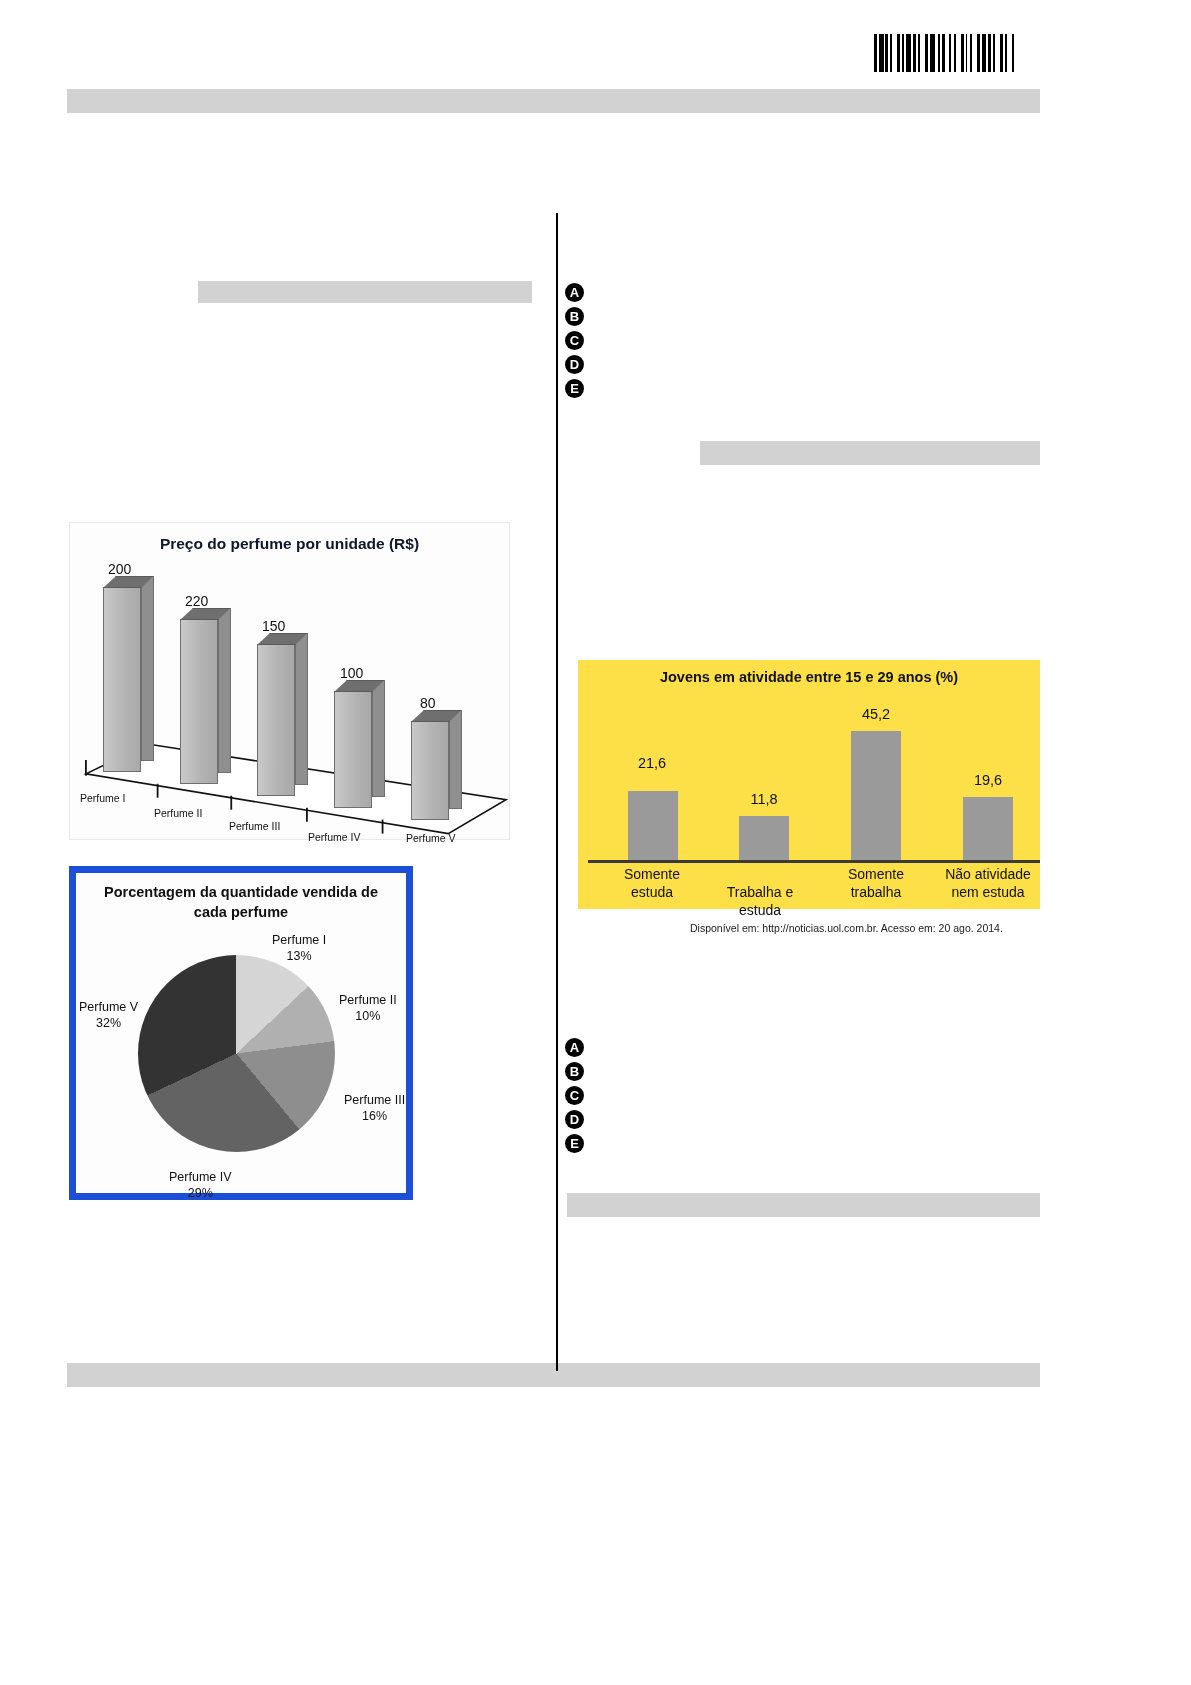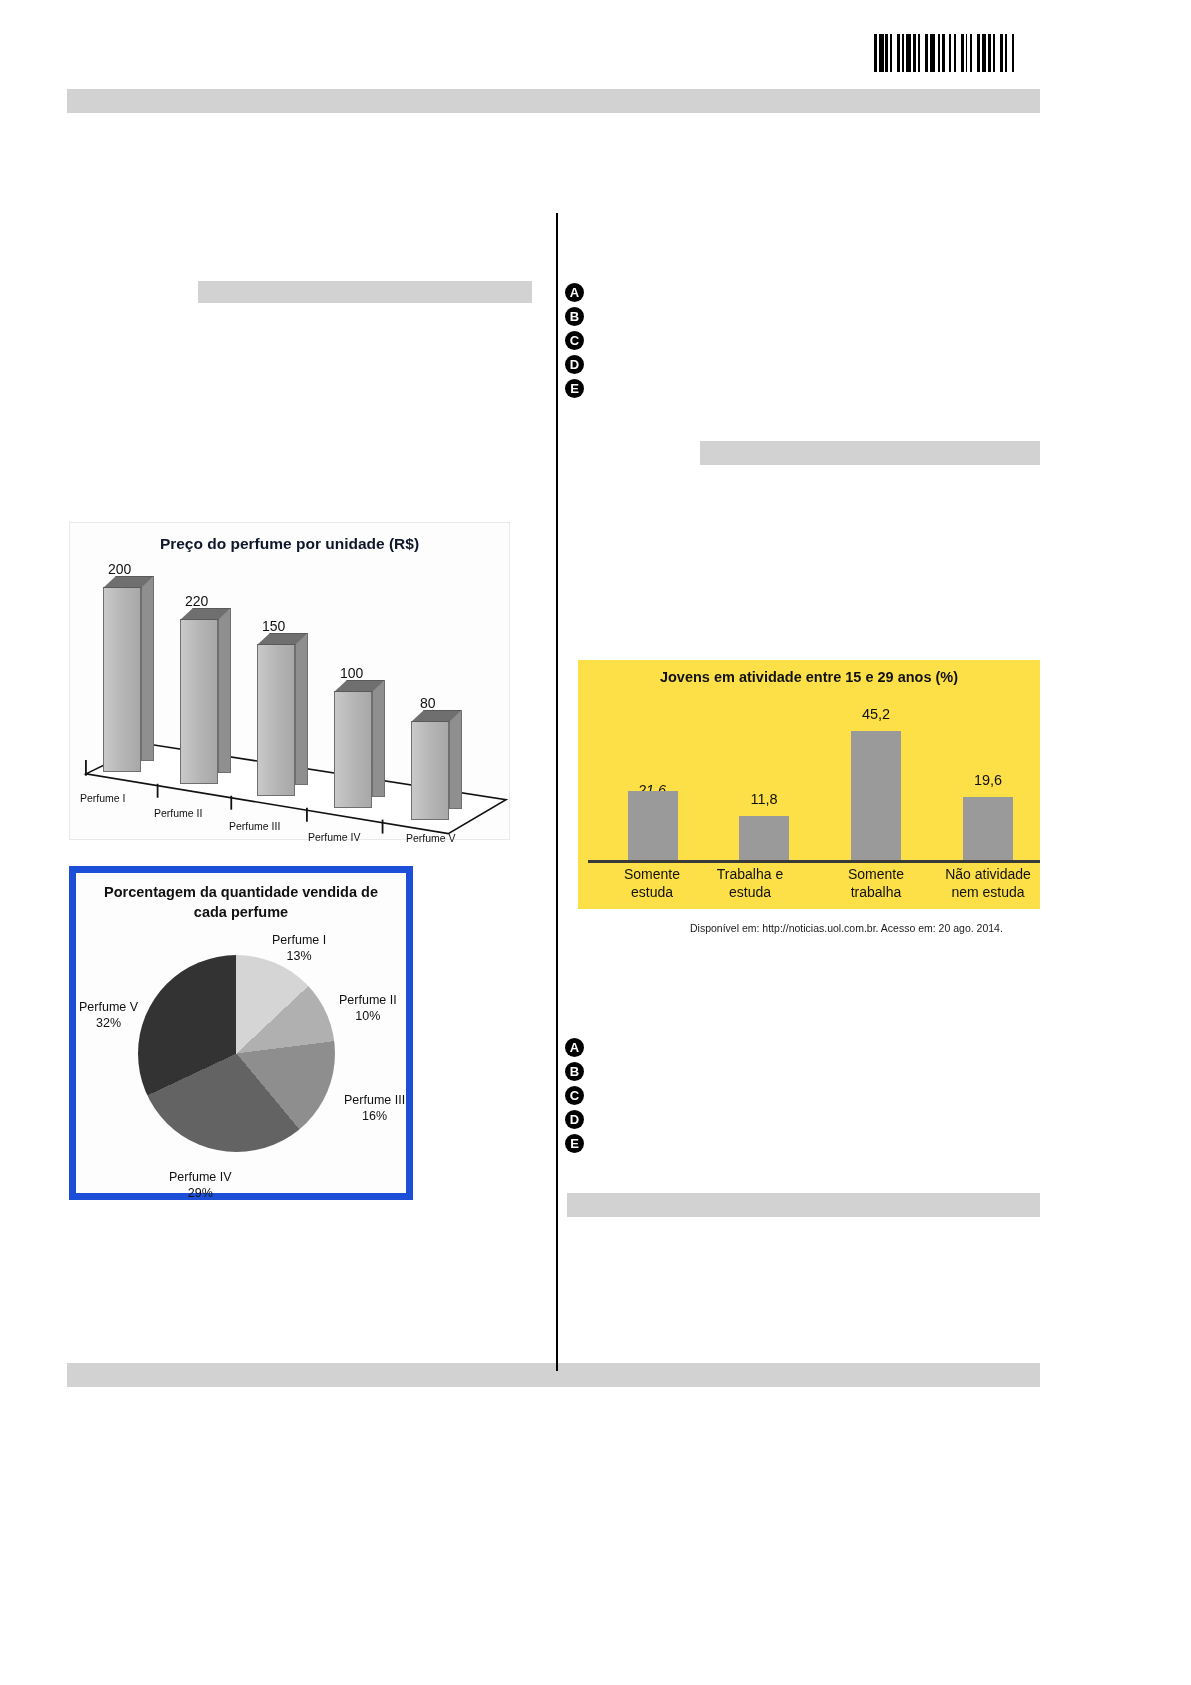--- a/index.html
+++ b/index.html
@@ -406,30 +406,30 @@
       <span>Perfume V</span><br>
       <span>32%</span>
     </div>
   </div>
 
   <div class="chartbar">
     <div class="cb-title">Jovens em atividade entre 15 e 29 anos (%)</div>
 
     <div class="cb-axis"></div>
 
-    <div class="cb-val" style="left:18px; top:122px; width:112px;font-style:italic;">21,6</div>
+    <div class="cb-val" style="left:18px; top:95px; width:112px;">21,6</div>
     <div class="cb-col" style="left:50px; top:null; height:69px; width:50px; bottom:auto; top:131px;"></div>
     <div class="cb-cat" style="left:18px; width:112px;">
       <span>Somente</span><br>
       <span>estuda</span>
     </div>
 
     <div class="cb-val" style="left:130px; top:131px; width:112px;">11,8</div>
     <div class="cb-col" style="left:161px; top:156px; height:44px; width:50px;"></div>
-    <div class="cb-cat" style="left:116px; width:112px;">
+    <div class="cb-cat" style="left:126px; width:112px;margin-top:18px;">
       <span>Trabalha e</span><br>
       <span>estuda</span>
     </div>
 
     <div class="cb-val" style="left:242px; top:46px; width:112px;">45,2</div>
     <div class="cb-col" style="left:273px; top:71px; height:129px; width:50px;"></div>
     <div class="cb-cat" style="left:242px; width:112px;">
       <span>Somente</span><br>
       <span>trabalha</span>
     </div>

